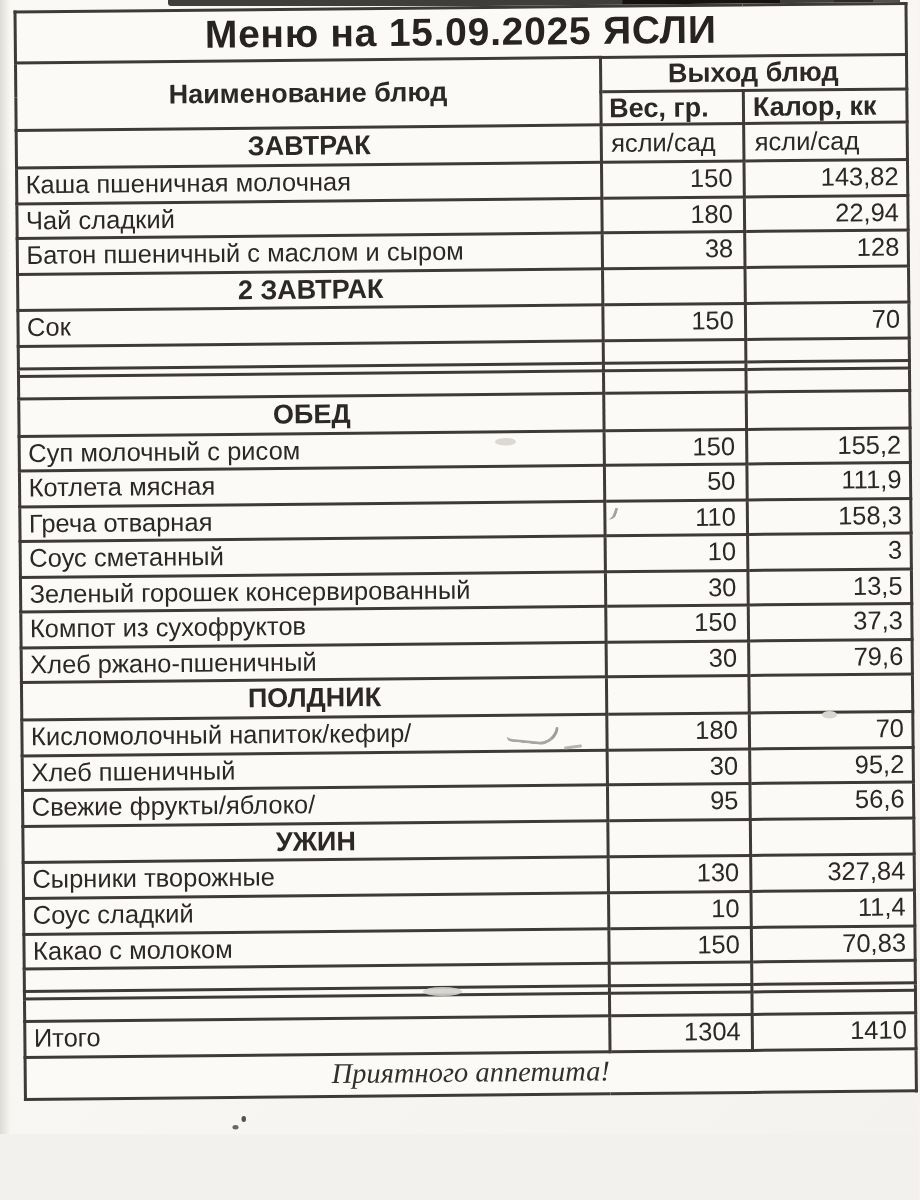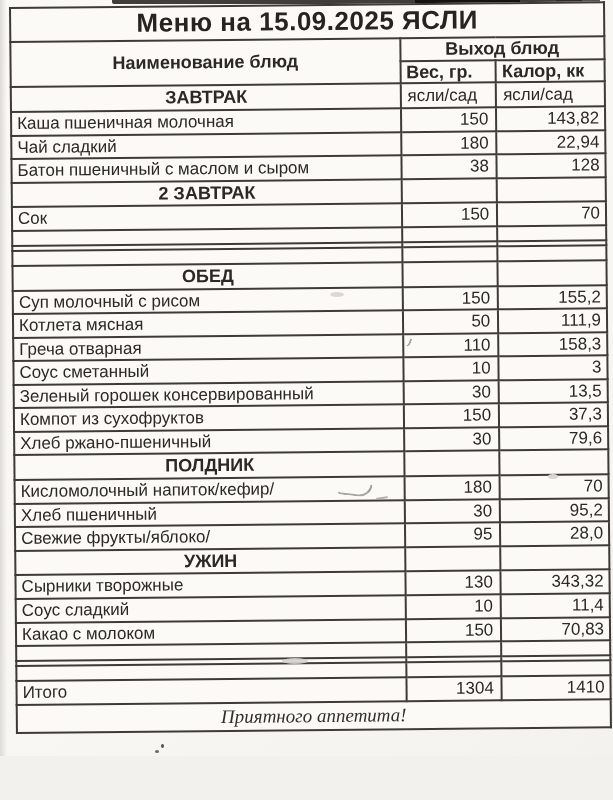--- a/index.html
+++ b/index.html
@@ -241,31 +241,31 @@
             <td class="c-calories">70</td>
           </tr>
           <tr class="row-item">
             <td class="c-name">Хлеб пшеничный</td>
             <td class="c-weight">30</td>
             <td class="c-calories">95,2</td>
           </tr>
           <tr class="row-item">
             <td class="c-name">Свежие фрукты/яблоко/</td>
             <td class="c-weight">95</td>
-            <td class="c-calories">28,0</td>
+            <td class="c-calories">56,6</td>
           </tr>
           <tr class="row-section">
             <td class="c-name">УЖИН</td>
             <td class="c-weight"></td>
             <td class="c-calories"></td>
           </tr>
           <tr class="row-item">
             <td class="c-name">Сырники творожные</td>
             <td class="c-weight">130</td>
-            <td class="c-calories">343,32</td>
+            <td class="c-calories">327,84</td>
           </tr>
           <tr class="row-item">
             <td class="c-name">Соус сладкий</td>
             <td class="c-weight">10</td>
             <td class="c-calories">11,4</td>
           </tr>
           <tr class="row-item">
             <td class="c-name">Какао с молоком</td>
             <td class="c-weight">150</td>
             <td class="c-calories">70,83</td>

